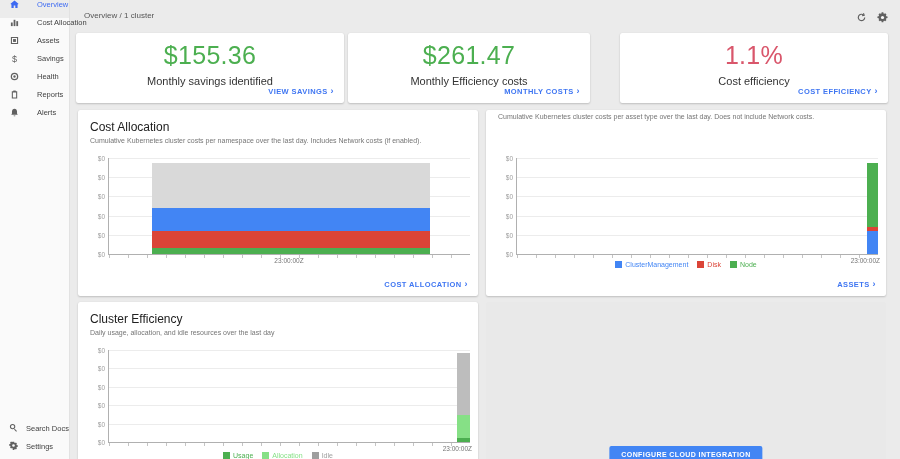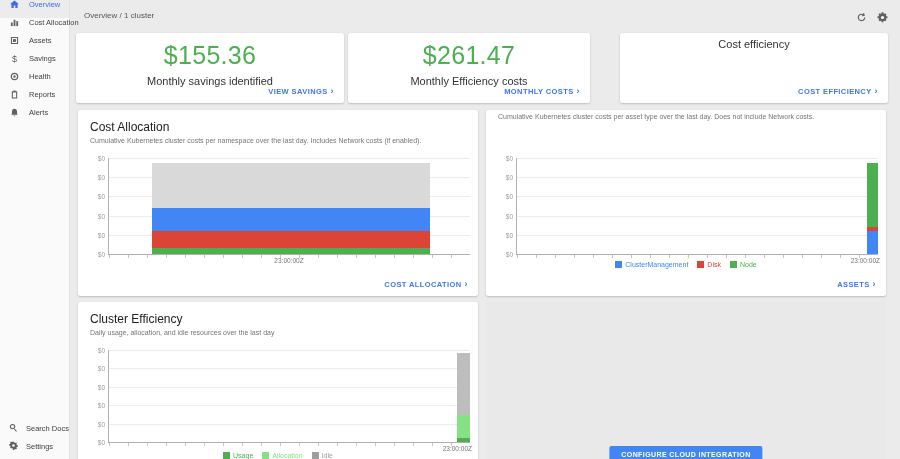--- a/index.html
+++ b/index.html
@@ -9,21 +9,21 @@
     background:#ebebeb;
     position:relative;
     color:#212121;
   }
   
   .sidebar {
     position:absolute; left:0; top:0; width:70px; height:459px;
     background:#fafafa; border-right:1px solid #e2e2e2; z-index:5;
   }
   .nav-item {
-    display:flex; align-items:center; gap:10px;
+    display:flex; align-items:center; gap:18px;
     padding:4px 0 14px 9px; height:17px; cursor:pointer;
     font-size:7.5px; color:#424242; white-space:nowrap;
   }
   .nav-item .ic { width:10px; height:10px; flex:0 0 10px; display:flex; align-items:center; justify-content:center; }
   .nav-item svg { width:9px; height:9px; fill:#616161; }
   .nav-item.active { background:#ececec; color:#3d6af2; }
   .nav-item.active svg { fill:#3d6af2; }
   .sidebar-bottom { position:absolute; left:0; bottom:4px; width:100%; }
   .ctx-item { display:flex; gap:7px; padding:4px 0 4px 9px; font-size:7.5px; color:#424242; cursor:pointer; }
   .ctx-item .ic { width:10px; height:10px; flex:0 0 10px; }
@@ -210,20 +210,21 @@
 </div>
 <div class="card sum-card" id="card-sum-1">
   <div class="sum-value" style="color: rgb(76, 175, 80);">$261.47</div>
   <div class="sum-label">Monthly Efficiency costs</div>
   <div class="card-link">
     <span>MONTHLY COSTS</span>
       <span class="chev">›</span>
   </div>
 </div>
 <div class="card sum-card" id="card-sum-2">
+  <div class="sum-value" style="color: rgb(217, 86, 107);">1.1%</div>
   <div class="sum-label">Cost efficiency</div>
   <div class="card-link">
     <span>COST EFFICIENCY</span>
       <span class="chev">›</span>
   </div>
 </div>
 
 <div class="card chart-card" id="card-alloc">
   <div class="panel-title">Cost Allocation</div>
   <div class="panel-sub">Cumulative Kubernetes cluster costs per namespace over the last day. Includes Network costs (if enabled).</div>

